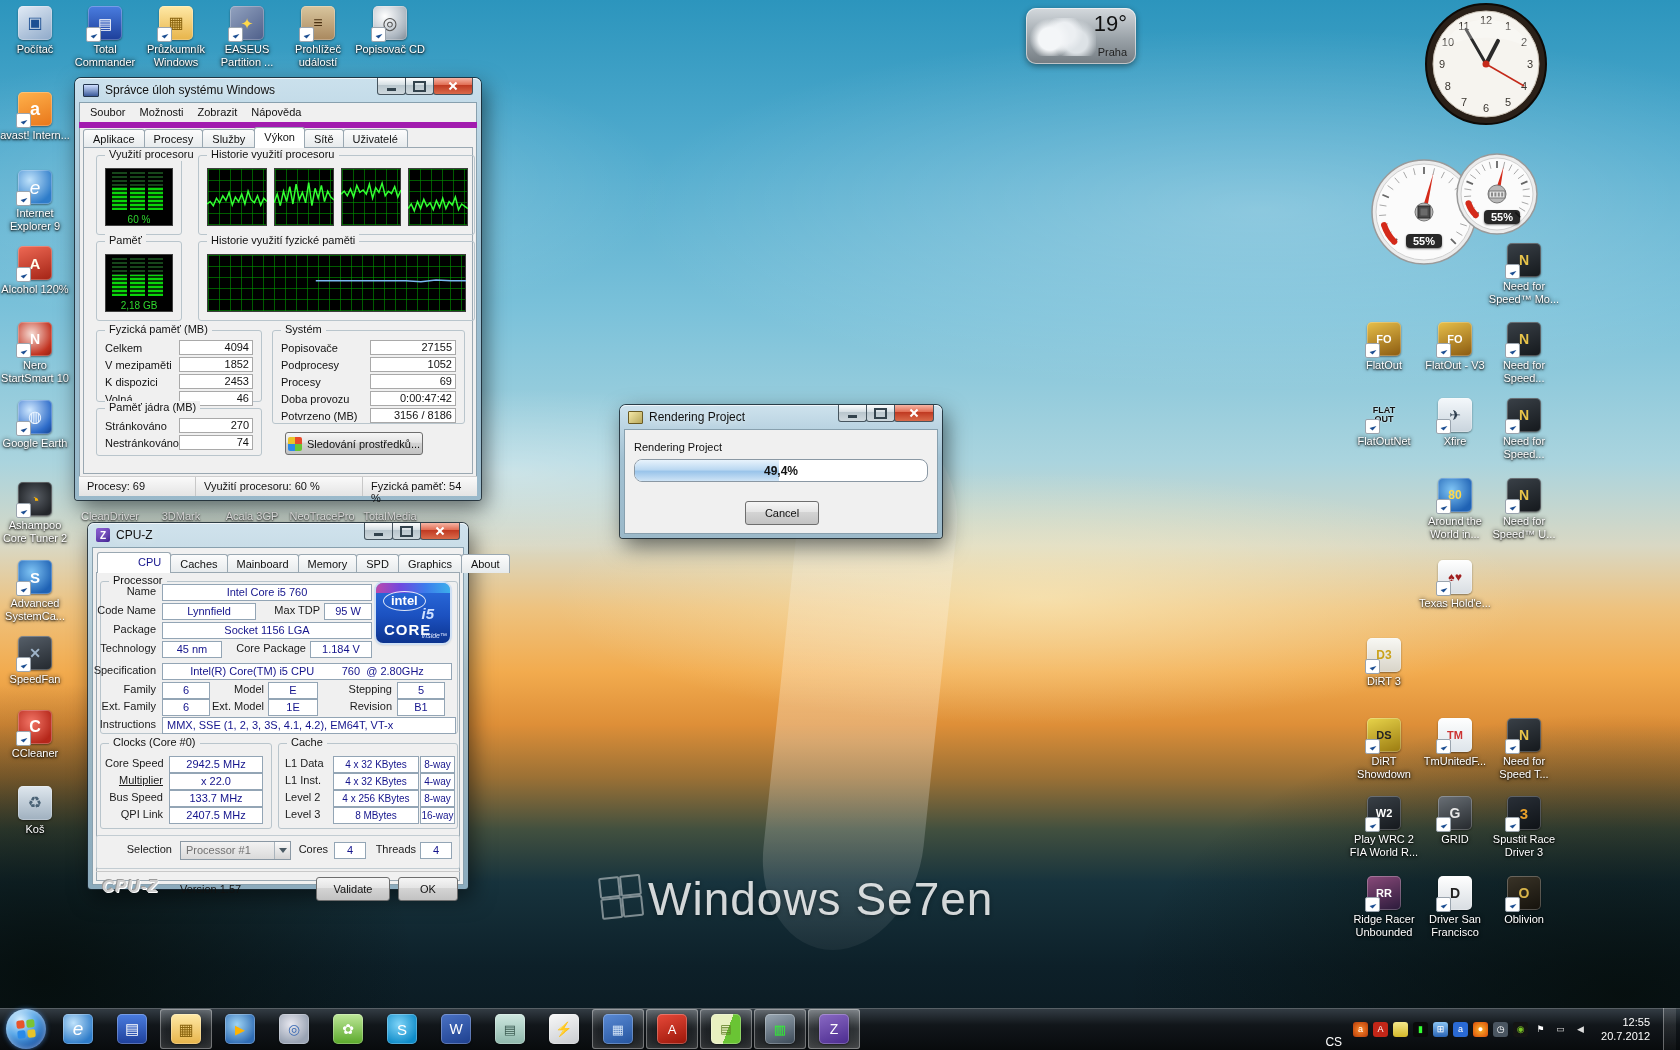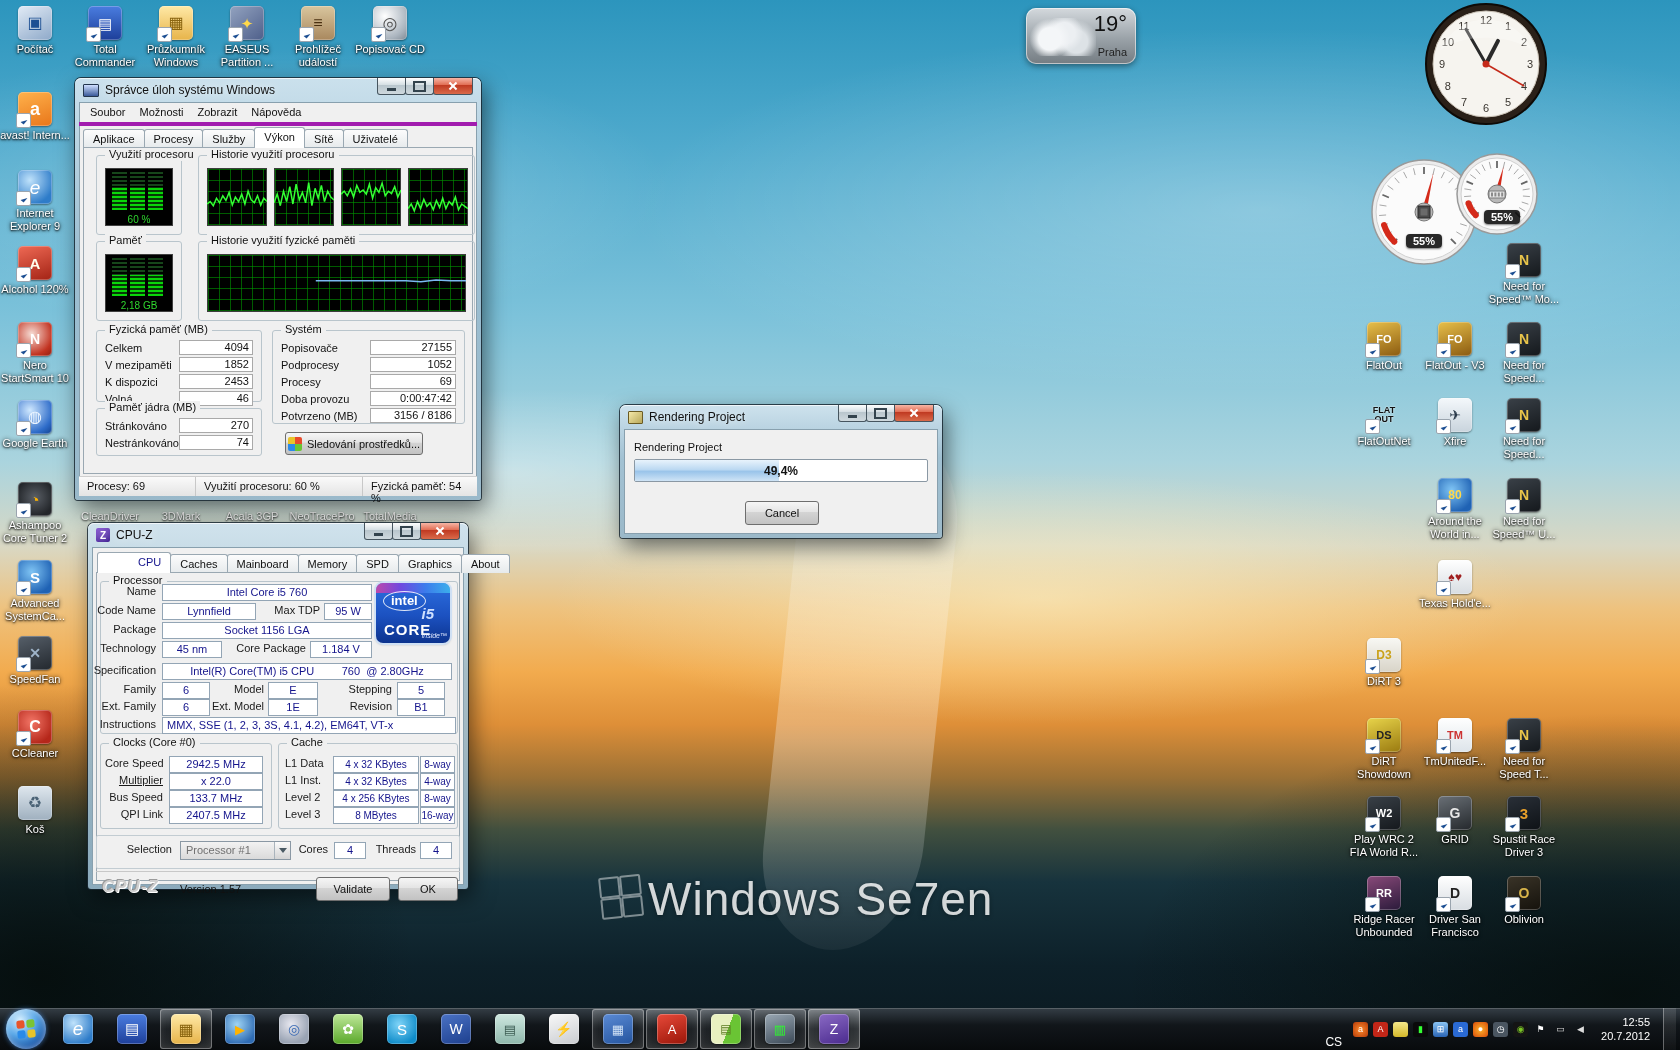--- a/index.html
+++ b/index.html
@@ -66,21 +66,21 @@
   .btn{background:linear-gradient(#f6f6f6,#e4e4e4 45%,#d4d4d4 46%,#c2c2c2);
     border:1px solid #6e6e6e;border-radius:3px;font-size:11px;color:#111;
     display:flex;align-items:center;justify-content:center;position:absolute;cursor:default;}
 
   .grp{position:absolute;border:1px solid #b9c5cc;border-radius:3px;}
   .grp>b{position:absolute;top:-8px;left:8px;background:#f0f0f0;padding:0 4px;
     font-weight:normal;font-size:11px;color:#101010;line-height:13px;white-space:nowrap;}
 
   
   #tm-menu{position:absolute;left:0;top:0;right:0;height:20px;display:flex;align-items:center;
-    font-size:11px;color:#111;padding-left:4px;border-bottom:4px solid #a21caf;}
+    font-size:11px;color:#111;padding-left:4px;border-bottom:6px solid #a21caf;}
   #tm-menu span{padding:2px 7px;}
   .tabstrip{position:absolute;display:flex;align-items:flex-end;font-size:11px;}
   .tab{border:1px solid #9aa8b2;border-bottom:none;border-radius:3px 3px 0 0;padding:3px 9px 3px;
     background:linear-gradient(#fcfcfc,#e6eaec);margin-right:-1px;color:#111;}
   .tab.sel{background:#fff;padding-bottom:5px;position:relative;z-index:2;}
   .tabpane{position:absolute;border:1px solid #9aa8b2;background:#f0f0f0;}
   .meter{position:absolute;background:#000;box-shadow:inset 0 0 0 1px #404040;}
   .meter .zone{position:absolute;left:7px;right:7px;top:4px;bottom:16px;}
   .meter .dim{position:absolute;left:0;right:0;top:0;background:repeating-linear-gradient(to top,#16461a 0 2px,transparent 2px 4px);}
   .meter .fill{position:absolute;left:0;right:0;bottom:0;background:repeating-linear-gradient(to top,#0ad60a 0 2px,#063806 2px 4px);}
@@ -118,21 +118,21 @@
   #intel-badge .core{position:absolute;left:8px;bottom:5px;font-size:15px;font-weight:bold;color:#fff;letter-spacing:1px;}
   #intel-badge .i5{position:absolute;right:16px;top:22px;font-size:15px;font-style:italic;color:#cfe0ff;font-weight:bold;}
   #intel-badge .inside{position:absolute;right:3px;bottom:4px;font-size:7px;font-style:italic;color:#dfe8ff;}
   .dd{position:absolute;height:17px;background:linear-gradient(#f2f2f2,#dadada);border:1px solid #8a98a4;
     font-size:11px;color:#707070;line-height:16px;padding-left:5px;}
   .dd .arr{position:absolute;right:0;top:0;bottom:0;width:15px;border-left:1px solid #aab4bc;
     display:flex;align-items:center;justify-content:center;background:linear-gradient(#fbfbfb,#d4d4d4);}
   .dd .arr:after{content:"";border:4px solid transparent;border-top:5px solid #4a5a64;margin-top:4px;}
 
   
-  #rp-bar{position:absolute;background:#fff;border:1px solid #8a98a4;border-radius:2px;overflow:hidden;}
+  #rp-bar{position:absolute;background:#fff;border:1px solid #8a98a4;border-radius:8px;overflow:hidden;}
   #rp-fill{position:absolute;left:0;top:0;bottom:0;
     background:linear-gradient(180deg,#e8f3fc,#bcd9f2 45%,#9ac4ea 55%,#cfe4f6);}
   #rp-text{position:absolute;inset:0;display:flex;align-items:center;justify-content:center;
     font-size:12px;font-weight:bold;color:#111;}
 
   
   #gadget-weather{position:absolute;left:1026px;top:8px;width:110px;height:56px;border-radius:10px;z-index:2;
     background:linear-gradient(180deg,#d4d9dd,#9aa2a8 55%,#747c82);
     box-shadow:inset 0 0 0 1px rgba(255,255,255,.55), 0 2px 6px rgba(0,0,0,.45);overflow:hidden;}
   #gadget-weather .cloud{position:absolute;left:4px;top:10px;width:66px;height:38px;

